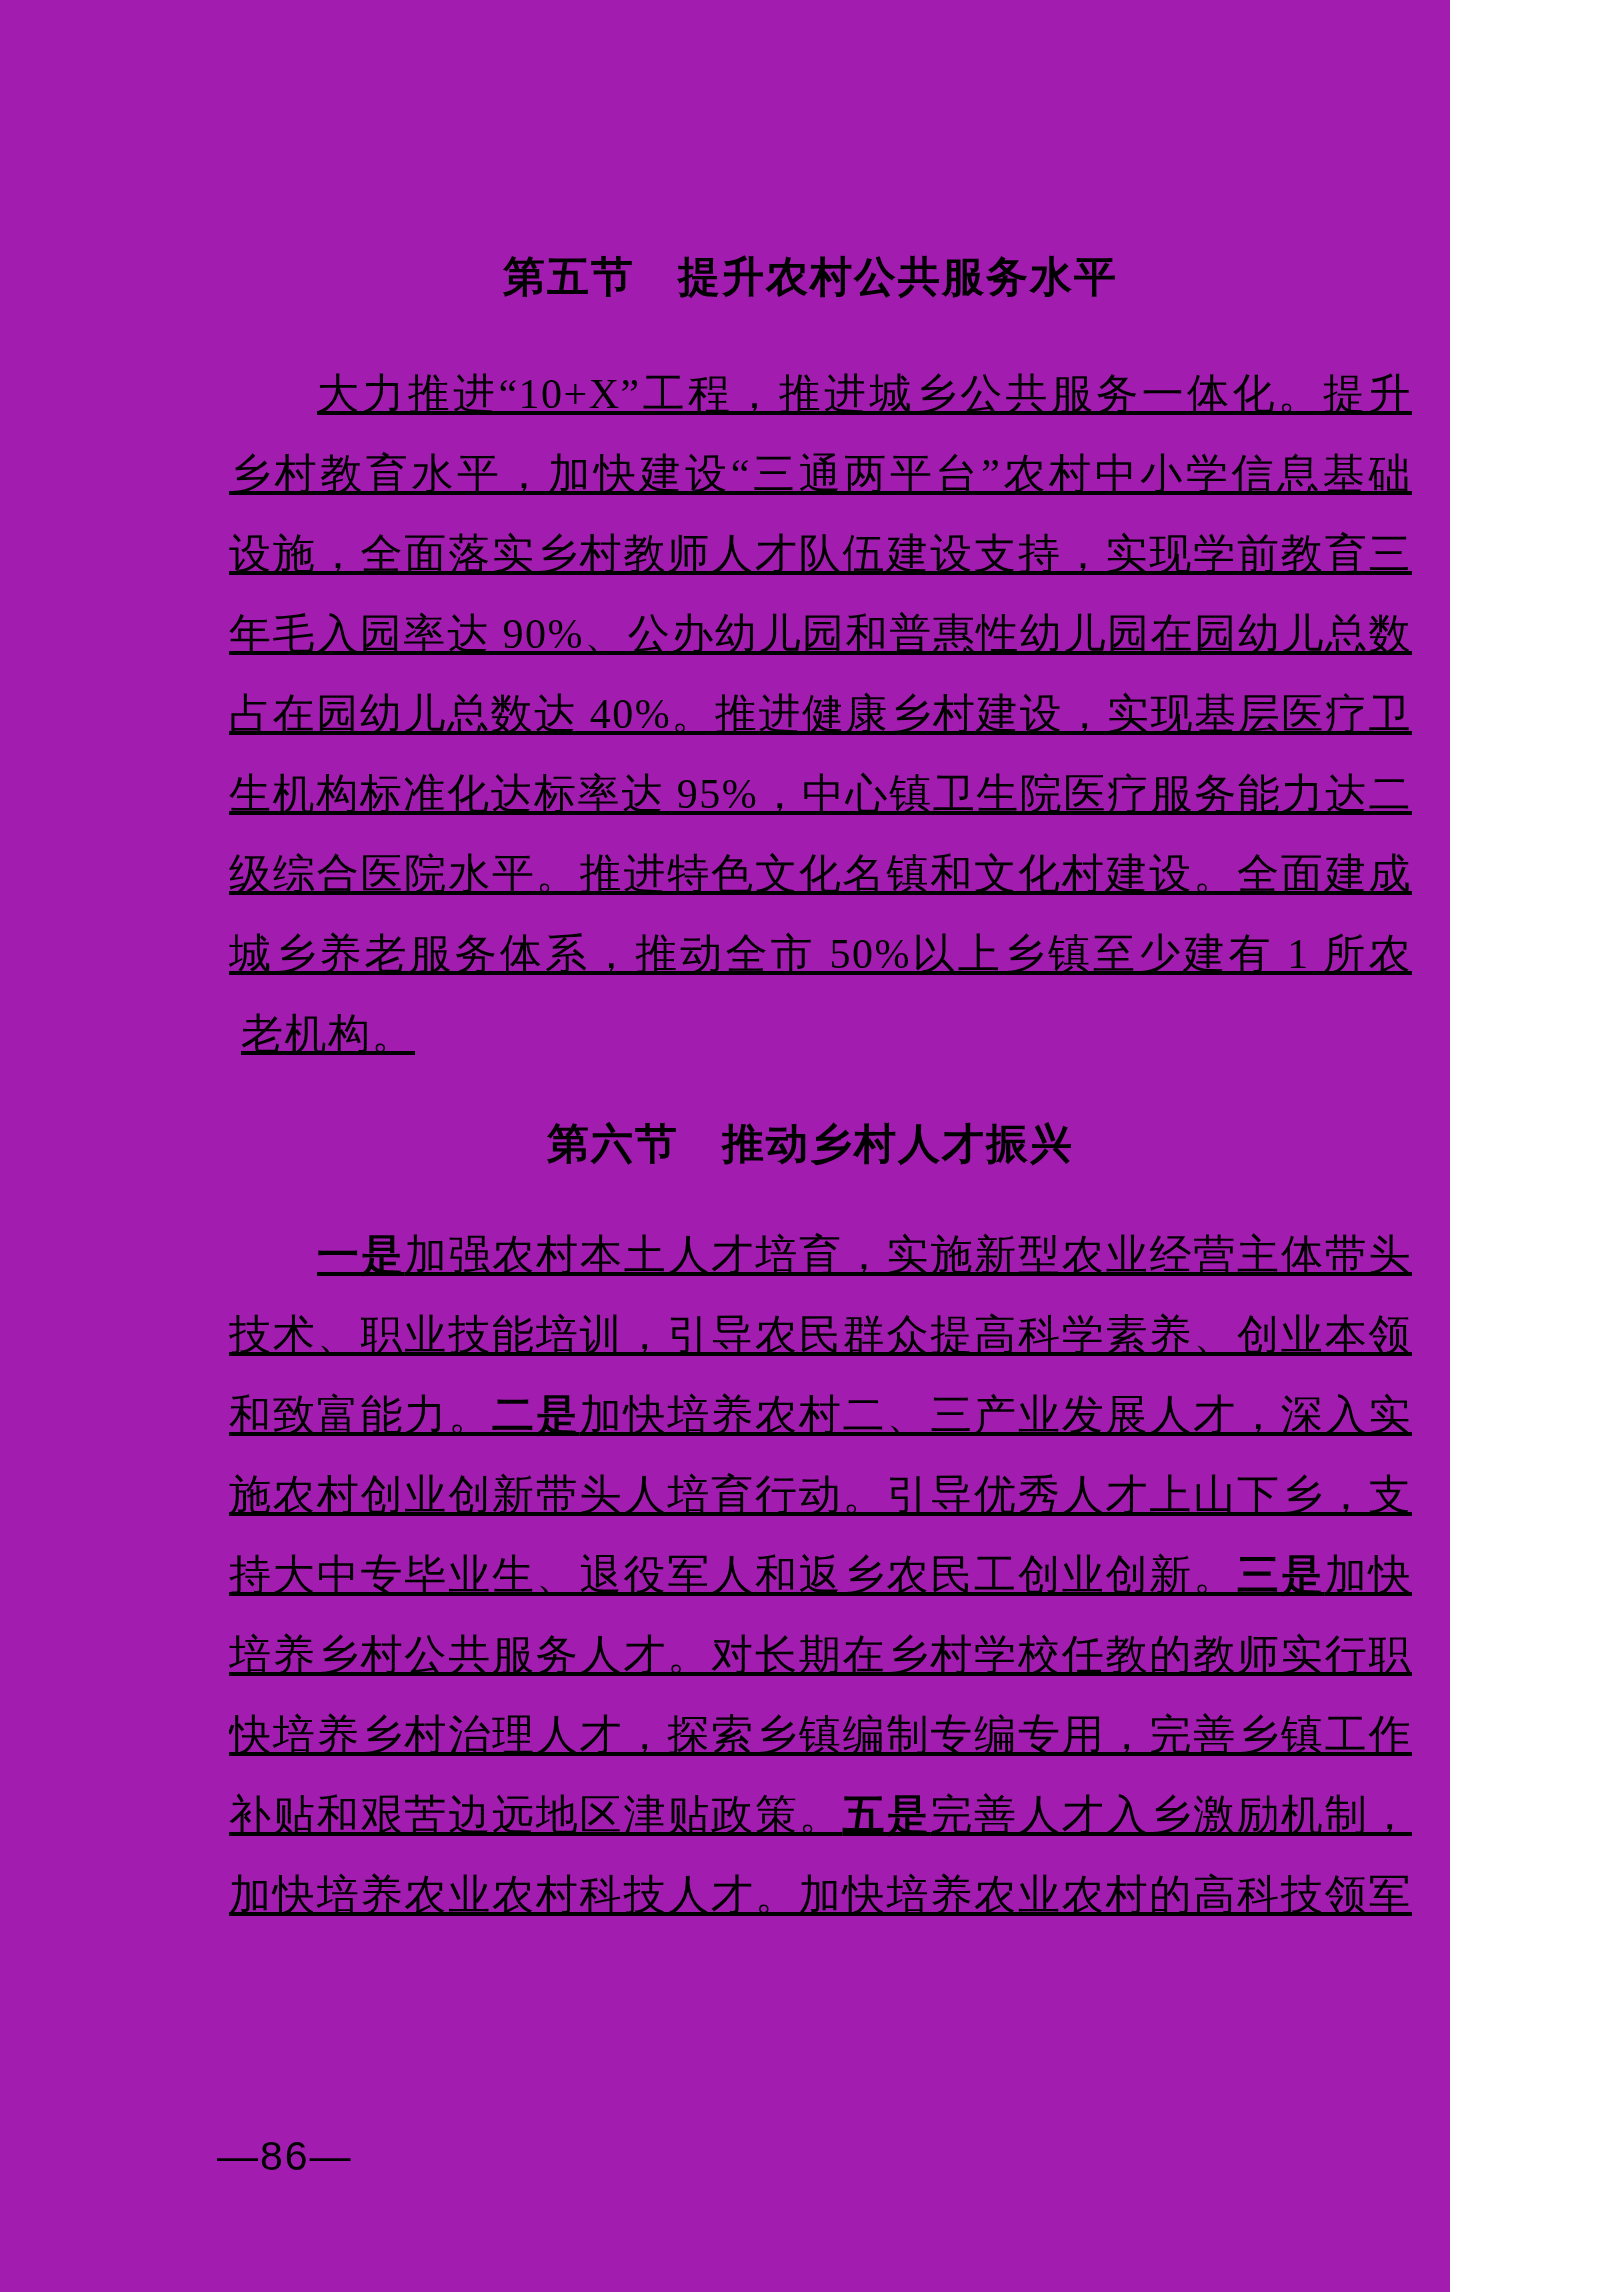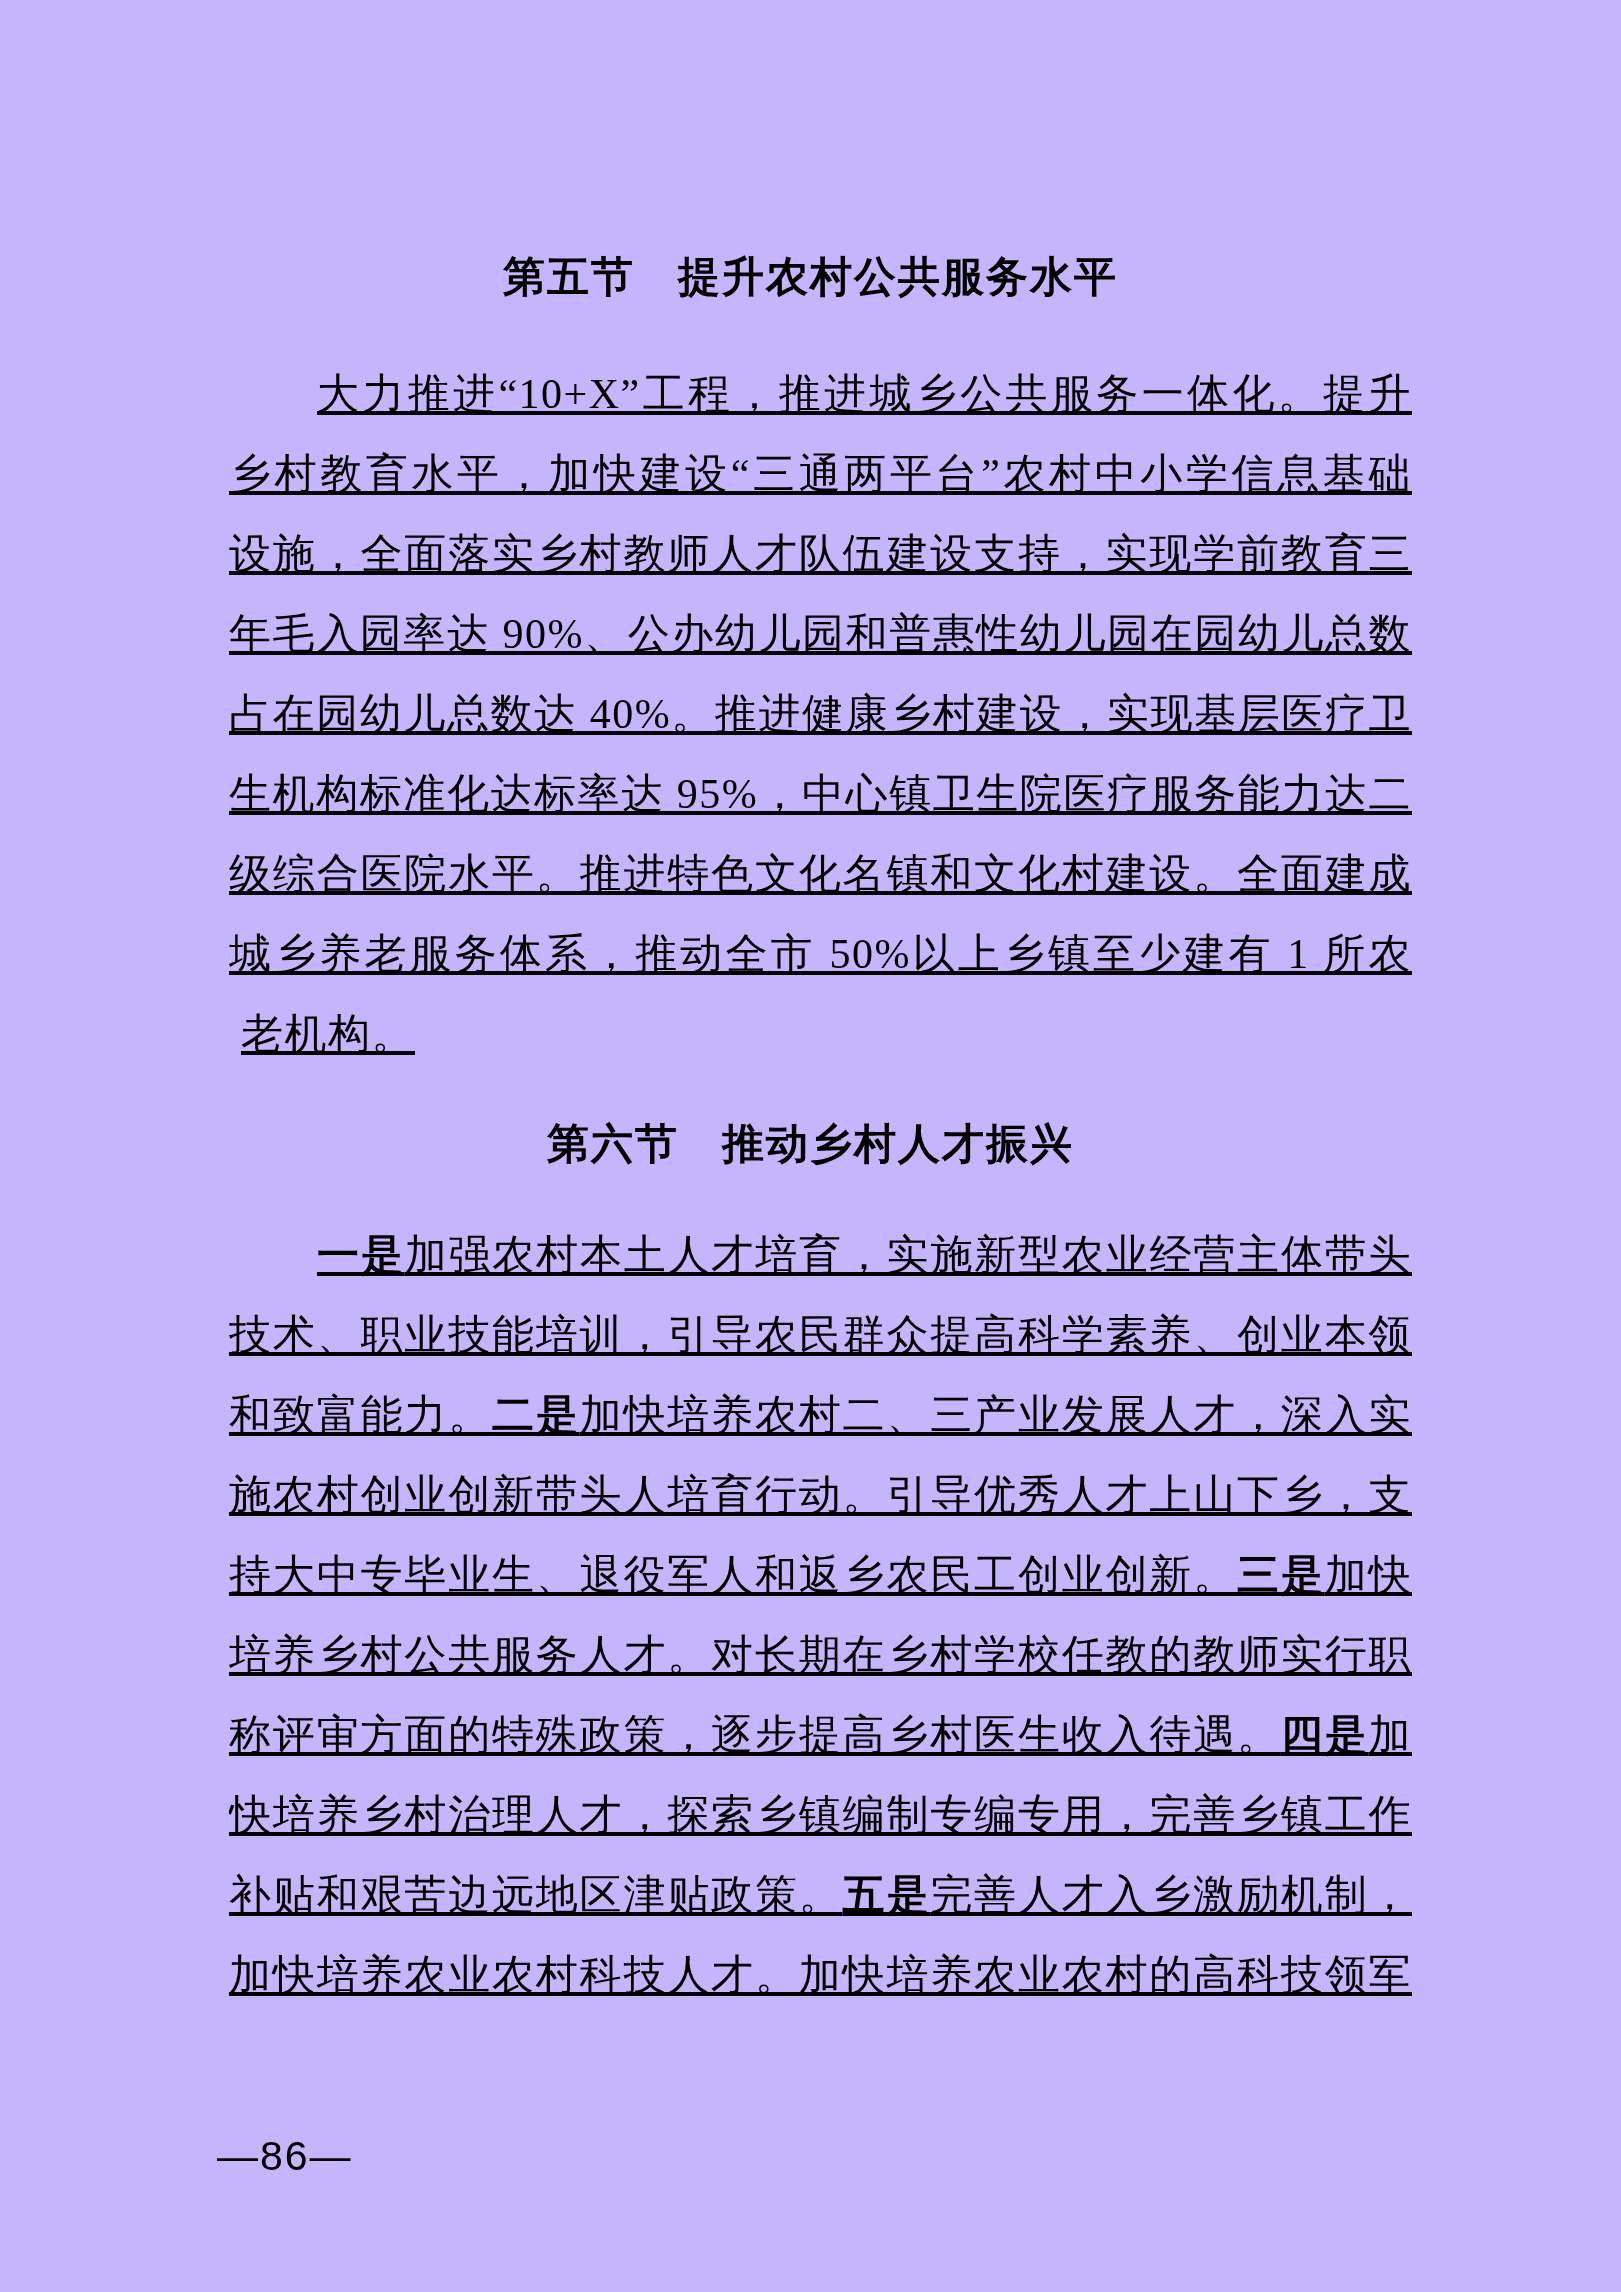--- a/index.html
+++ b/index.html
@@ -1,19 +1,19 @@
 <!DOCTYPE html>
 <html><head>
 <meta charset="utf-8">
 <style>
   html,body{margin:0;padding:0;background:#ffffff;}
   .page{
     position:relative;
-    width:1621px;height:2293px;
-    background:#c4b5fd;
+    width:1450px;height:2293px;
+    background:#a21caf;
     color:#000000;
     font-family:"Liberation Serif", serif;
     overflow:hidden;
   }
   .heading{
     position:absolute;
     left:219px;width:1183px;
     text-align:center;
     font-family:"Liberation Sans", sans-serif;
     font-weight:700;
@@ -87,21 +87,20 @@
     <span>第六节</span><span class="hgap"></span><span>推动乡村人才振兴</span>
   </div>
 
   <div class="para" id="p2">
       <div class="textline"><span class="em">一是</span><span>加强农村本土人才培育，实施新型农业经营主体带头</span></div>
       <div class="textline"><span>技术、职业技能培训，引导农民群众提高科学素养、创业本领</span></div>
       <div class="textline"><span>和致富能力。</span><span class="em">二是</span><span>加快培养农村二、三产业发展人才，深入实</span></div>
       <div class="textline"><span>施农村创业创新带头人培育行动。引导优秀人才上山下乡，支</span></div>
       <div class="textline"><span>持大中专毕业生、退役军人和返乡农民工创业创新。</span><span class="em">三是</span><span>加快</span></div>
       <div class="textline"><span>培养乡村公共服务人才。对长期在乡村学校任教的教师实行职</span></div>
-      <div class="textline"><span>称评审方面的特殊政策，逐步提高乡村医生收入待遇。</span><span class="em">四是</span><span>加</span></div>
       <div class="textline"><span>快培养乡村治理人才，探索乡镇编制专编专用，完善乡镇工作</span></div>
       <div class="textline"><span>补贴和艰苦边远地区津贴政策。</span><span class="em">五是</span><span>完善人才入乡激励机制，</span></div>
       <div class="textline"><span>加快培养农业农村科技人才。加快培养农业农村的高科技领军</span></div>
     </div>
 
   <div class="footer">—86—</div>
 
 </div>
 
 

